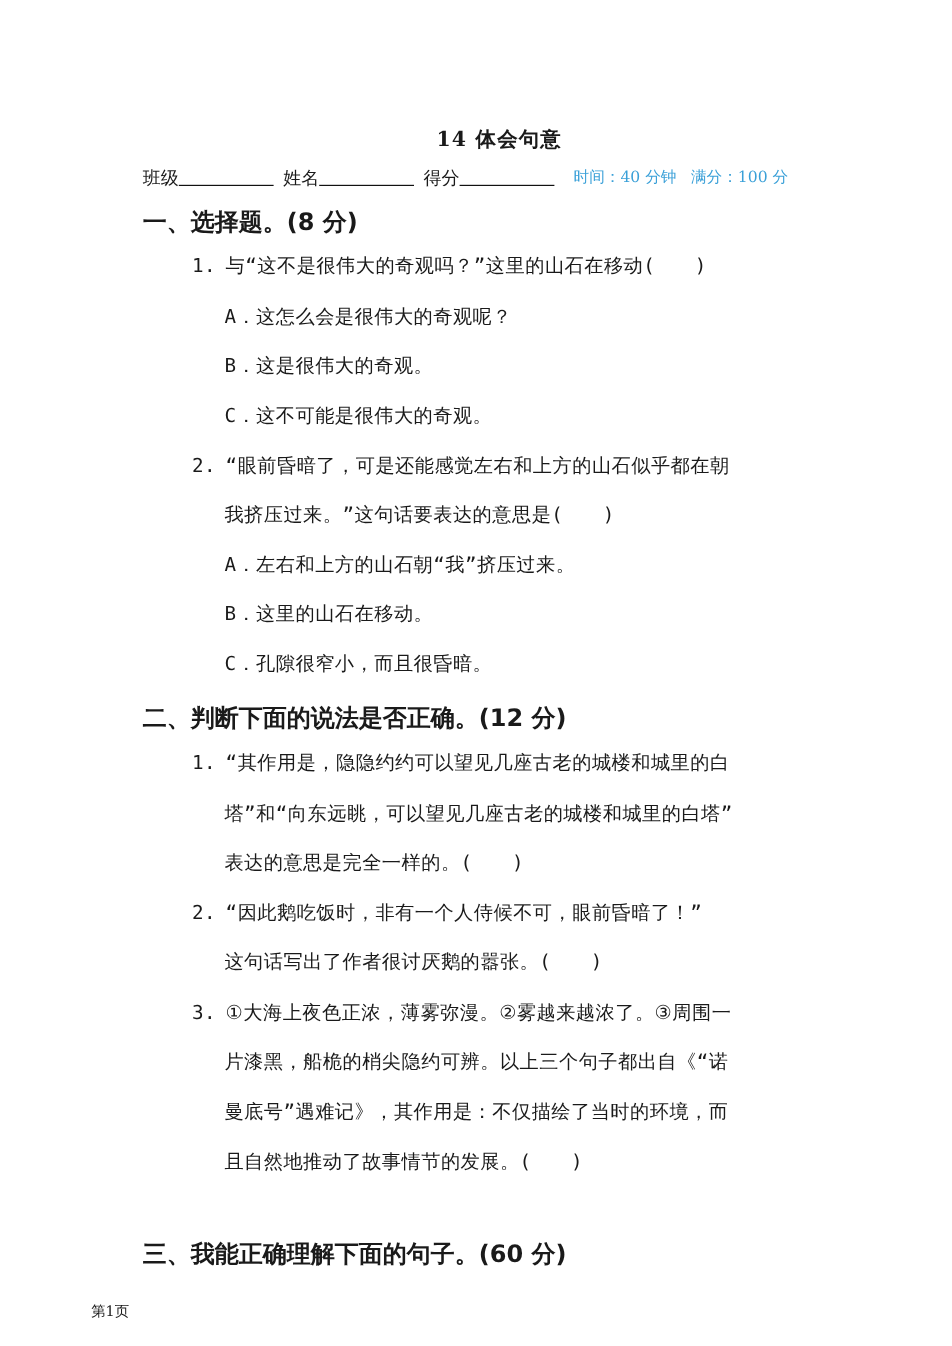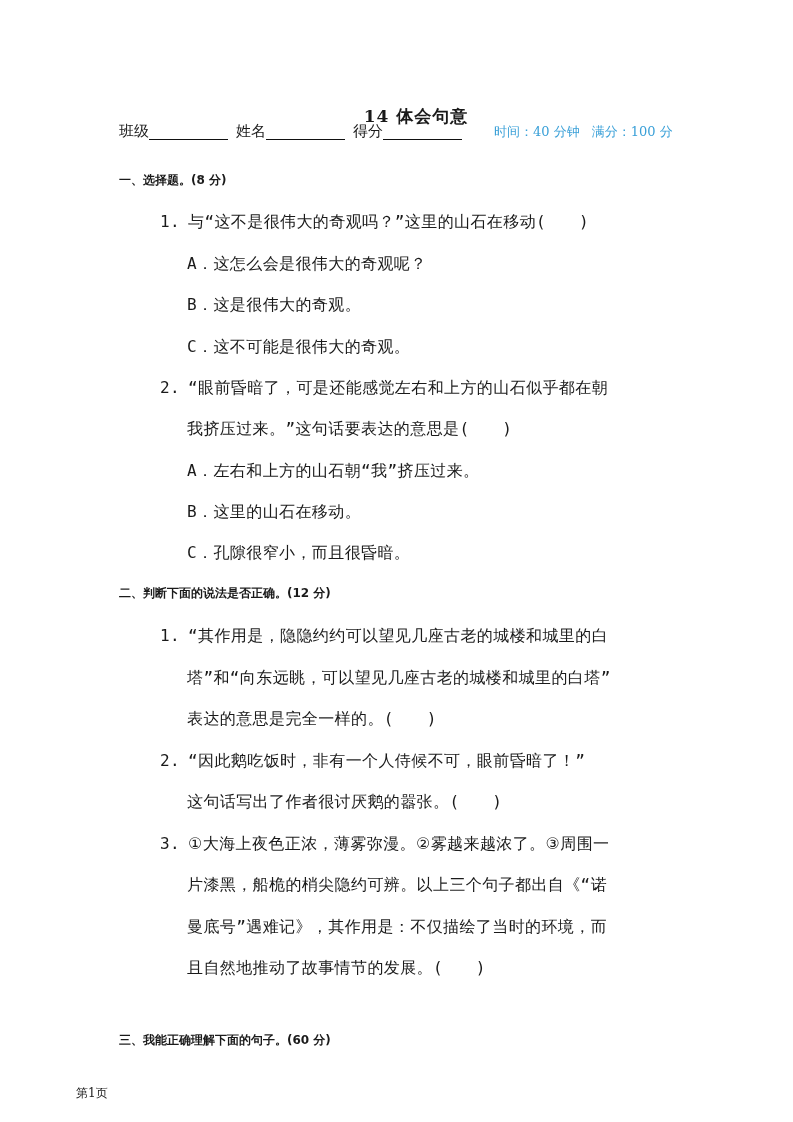--- a/index.html
+++ b/index.html
@@ -21,46 +21,46 @@
       left: 0;
       width: 832px;
       text-align: center;
       font-size: 17px;
       font-weight: bold;
       font-family: "DejaVu Serif", serif;
       letter-spacing: 1px;
     }
     .info-row {
       position: absolute;
-      top: 122px;
+      top: 139px;
       left: 119px;
       display: flex;
-      align-items: center;
+      align-items: flex-start;
       font-size: 15px;
       white-space: nowrap;
     }
     .info-label { font-family: "DejaVu Sans", sans-serif; font-size: 15px; }
     .blank {
       display: inline-block;
       width: 79px;
       border-bottom: 1.6px solid #111;
       height: 15px;
       margin-right: 8px;
     }
     .meta {
       color: #3aa0d8;
       font-size: 13px;
-      margin-left: 24px;
+      margin-left: 8px;
       font-family: "DejaVu Serif", serif;
     }
     .meta span + span { margin-left: 8px; }
     .section-heading {
       position: absolute;
       left: 119px;
-      font-size: 12px;
+      font-size: 20px;
       font-weight: bold;
       font-family: "DejaVu Sans", sans-serif;
       white-space: nowrap;
     }
     .line {
       position: absolute;
       font-size: 16px;
       white-space: nowrap;
       font-family: "DejaVu Sans Mono", "DejaVu Sans", monospace;
       letter-spacing: 0.4px;

